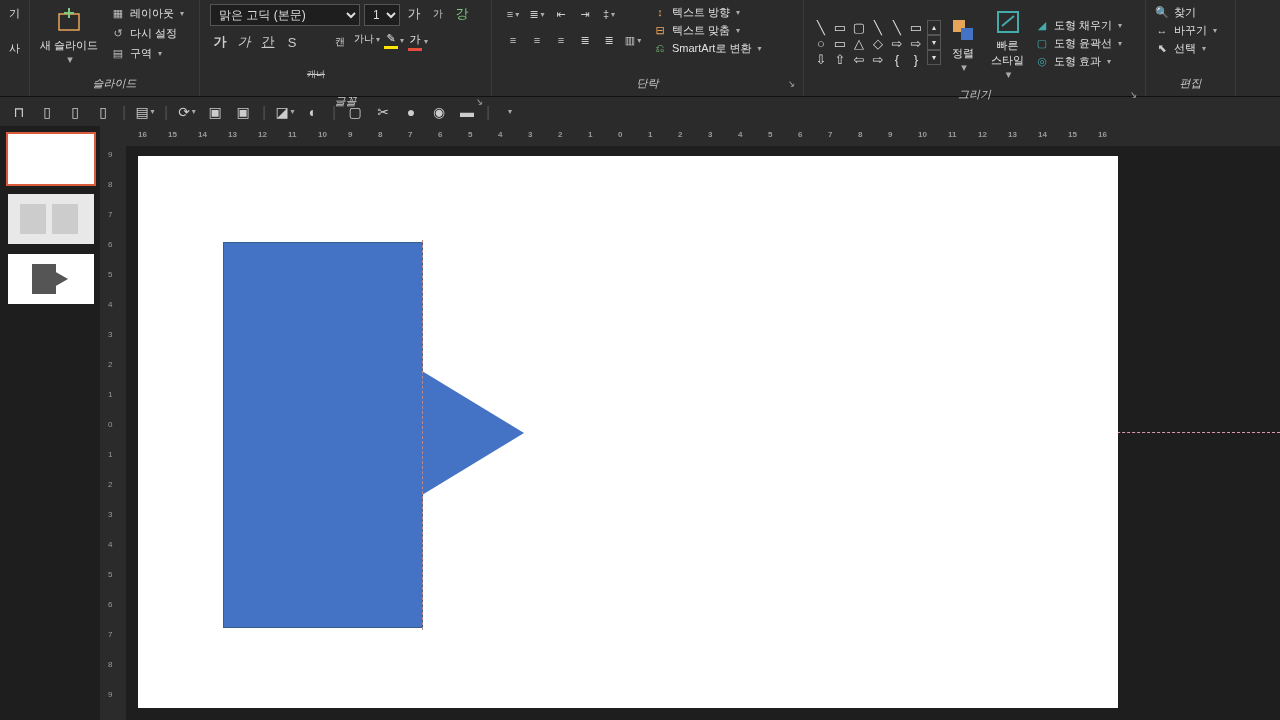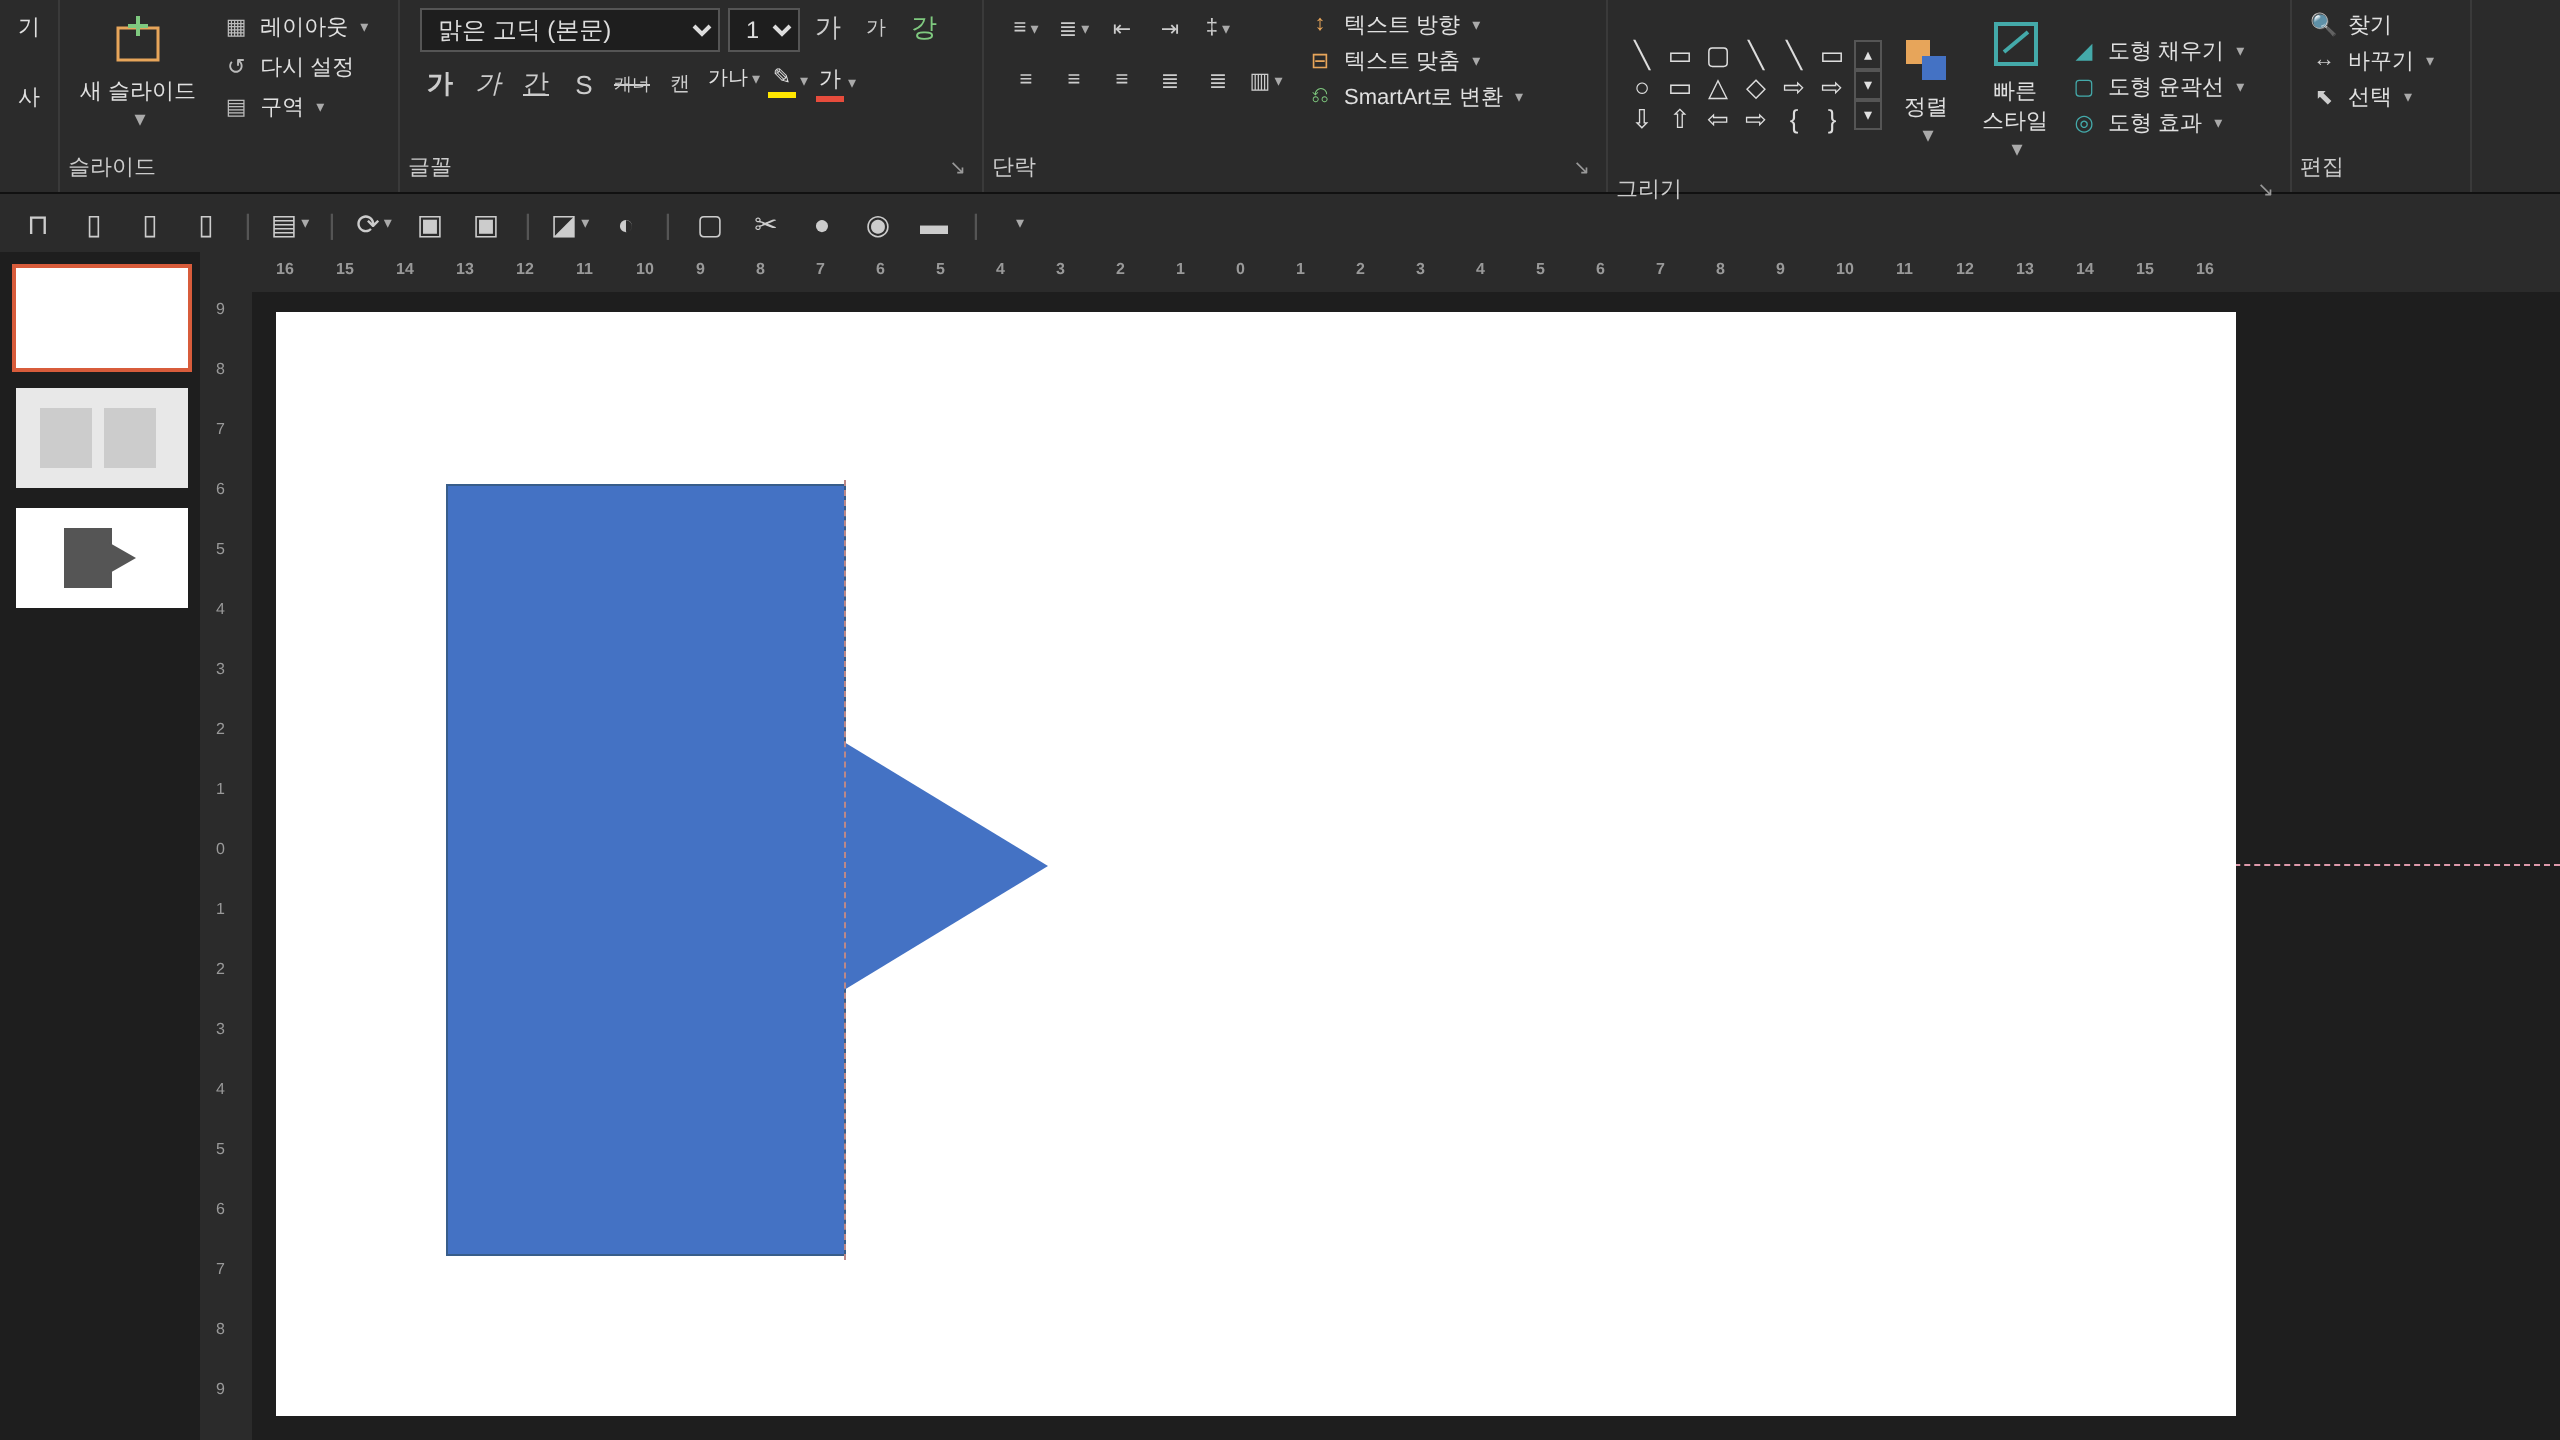--- a/index.html
+++ b/index.html
@@ -1,38 +1,38 @@
 <!DOCTYPE html>
 <html><head>
 <meta charset="utf-8">
 <style>
 * { margin: 0; padding: 0; box-sizing: border-box; font-family: "Segoe UI", "Malgun Gothic", sans-serif; }
 body { background: #1e1e1e; color: #e0e0e0; width: 1280px; height: 720px; overflow: hidden; font-size: 11px; }
 
 .ribbon { background: #2b2b2b; height: 96px; display: flex; }
 .ribbon-group { border-right: 1px solid #3a3a3a; padding: 0 4px; display: flex; flex-direction: column; position: relative;}
 .ribbon-group-content { flex: 1; display: flex; align-items: flex-start; padding-top: 2px; }
-.ribbon-group-label { height: 20px; text-align: left; color: #ccc; font-size: 11px; position: relative;}
+.ribbon-group-label { height: 20px; text-align: center; color: #ccc; font-size: 11px; position: relative; font-style: italic;}
 .ribbon-group-label .launcher { position: absolute; right: 4px; top: 2px; color: #999; font-size: 10px;}
 
 .big-btn { display: flex; flex-direction: column; align-items: center; justify-content: center; padding: 4px 6px; cursor: pointer; }
 .big-btn .icon-box { width: 32px; height: 32px; display: flex; align-items: center; justify-content: center; font-size: 20px;}
 .big-btn span { font-size: 11px; text-align: center; white-space: nowrap; }
 
 .menu-list { display: flex; flex-direction: column; gap: 2px; padding: 2px 4px;}
 .menu-list .item { display: flex; align-items: center; gap: 4px; cursor: pointer; white-space: nowrap; padding: 1px 2px;}
 .menu-list .item .mi { width: 16px; height: 16px; display:flex; align-items:center; justify-content:center; color:#bbb;}
 .dd { font-size: 8px; color: #aaa; margin-left: 2px;}
 
 .font-row { display: flex; align-items: flex-start; gap: 4px; margin-bottom: 6px;}
 .font-select { background: #1e1e1e; border: 1px solid #555; color: #ddd; height: 22px; padding: 0 4px; font-size: 12px;}
 .fn { width: 150px; }
 .fs { width: 36px; }
 .sq { width: 20px; height: 20px; display: flex; align-items:center; justify-content:center; cursor:pointer; color:#ccc; font-size: 13px;}
-.sq.s { text-decoration: line-through; } 
+.sq.s { text-decoration: line-through; margin-top: 32px; } 
 .sq.u { text-decoration: underline; }
 .sq.k { font-style: italic; }
 .combo-color { display:flex; align-items:center; cursor:pointer;}
 .swatch-line { width: 14px; height: 3px; display:block; margin-top:1px;}
 
 .para-row { display: flex; gap: 2px; margin-bottom: 6px;}
 .pbtn { width: 22px; height: 20px; display:flex; align-items:center; justify-content:center; cursor:pointer; color:#ccc;}
 
 .two-col { display: flex; flex-direction: column; gap: 2px;}
 .two-col .row { display:flex; align-items:center; gap:4px; white-space:nowrap; cursor:pointer;}

